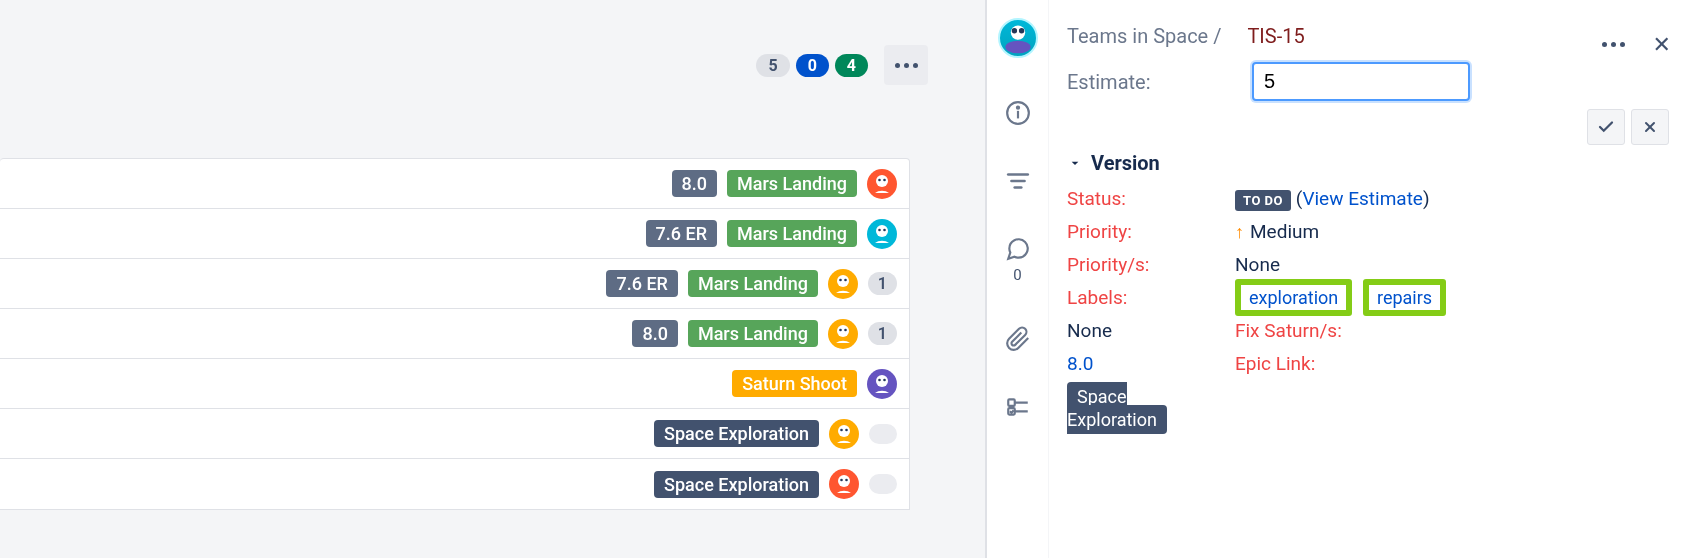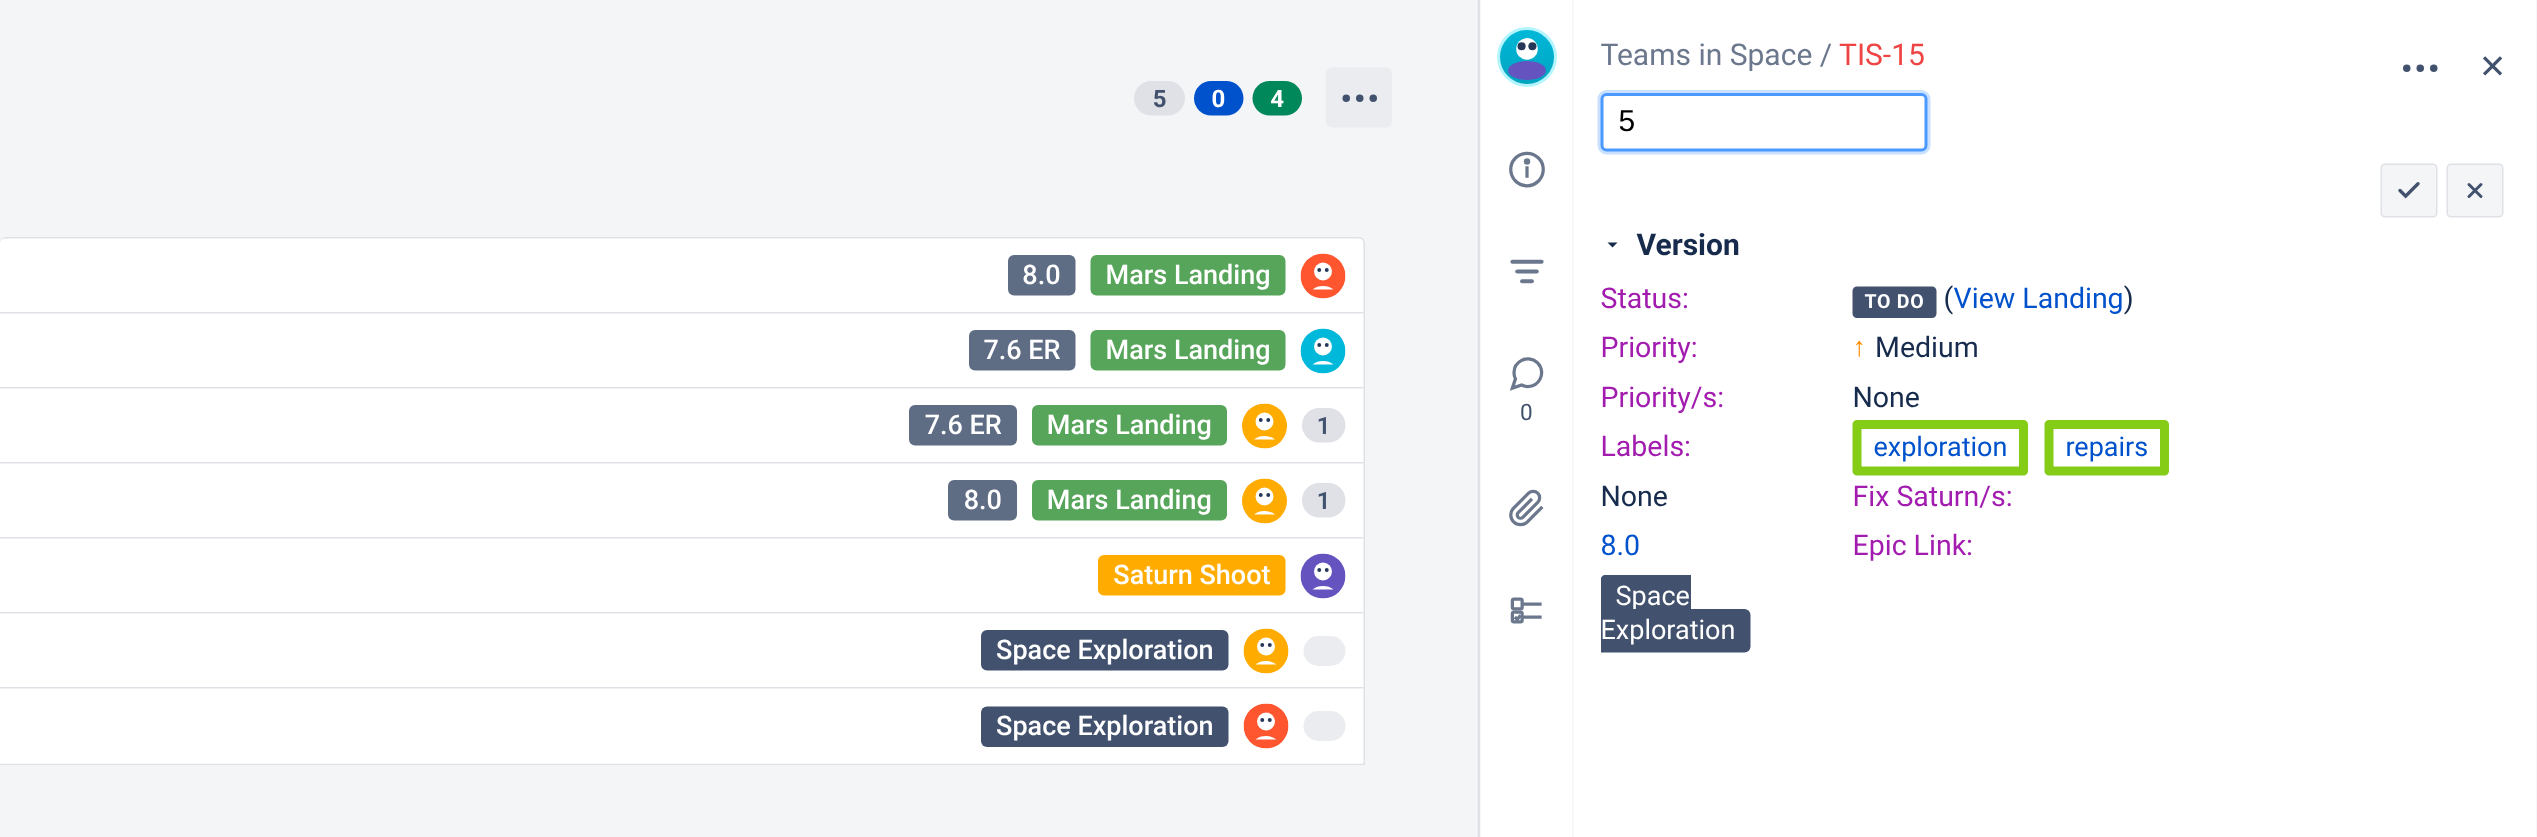--- a/index.html
+++ b/index.html
@@ -158,21 +158,21 @@
   top: 32px;
   display: flex;
   align-items: center;
   gap: 28px;
 }
 .top-more { display: flex; gap: 4px; cursor: pointer; }
 .top-more span { width: 5px; height: 5px; background: #42526e; border-radius: 50%; }
 .close-x { font-size: 22px; color: #42526e; cursor: pointer; font-weight: 400; }
 
 .breadcrumb { font-size: 20px; color: #6b778c; }
-.breadcrumb a { color: #ef4444; text-decoration: none; }
+.breadcrumb a { color: #7f1d1d; text-decoration: none; margin-left: 21px; }
 .title { font-size: 22px; color: #172b4d; margin-top: 18px; font-weight: 400; }
 .estimate-row {
   display: flex;
   align-items: center;
   margin-top: 14px;
 }
 .estimate-label { color: #6b778c; font-size: 20px; width: 185px; }
 .estimate-input {
   border: 2px solid #4c9aff;
   border-radius: 4px;
@@ -214,21 +214,21 @@
 
 .detail-grid {
   margin-top: 12px;
   display: grid;
   grid-template-columns: 160px 1fr;
   row-gap: 10px;
   column-gap: 8px;
   font-size: 19px;
   align-items: center;
 }
-.detail-grid .label { color: #a21caf; }
+.detail-grid .label { color: #ef4444; }
 .status-lozenge {
   background: #42526e;
   color: #fff;
   font-size: 13px;
   font-weight: 700;
   padding: 3px 8px;
   border-radius: 3px;
   letter-spacing: 0.5px;
   margin-top: 12px;
 }
@@ -410,20 +410,21 @@
       <div class="close-x">✕</div>
     </div>
 
     <div class="breadcrumb">
       <span>Teams in Space</span> /
       <a>TIS-15</a>
     </div>
 
 
     <div class="estimate-row">
+      <span class="estimate-label">Estimate:</span>
       <input class="estimate-input" value="5" style="">
     </div>
     <div class="confirm-btns">
       <div class="confirm-btn">
         <svg width="18" height="18" viewBox="0 0 24 24" fill="none" stroke="currentColor" stroke-width="3" stroke-linecap="round">
             <polyline points="20 6 9 17 4 12"></polyline>
           </svg>
       </div>
       <div class="confirm-btn">
         <svg width="16" height="16" viewBox="0 0 24 24" fill="none" stroke="currentColor" stroke-width="3" stroke-linecap="round">
@@ -437,21 +438,21 @@
       <svg class="chevron" width="16" height="16" viewBox="0 0 24 24" fill="currentColor">
           <path d="M7 10l5 5 5-5z"></path>
         </svg>
       <span>Version</span>
     </div>
 
     <div class="detail-grid">
       <div class="label">Status:</div>
       <div>
         <span class="status-lozenge">TO DO</span>
-        <span> (</span><span class="link">View Landing</span><span>)</span>
+        <span> (</span><span class="link">View Estimate</span><span>)</span>
       </div>
 
       <div class="label">Priority:</div>
       <div class="priority">
         <span class="priority-icon">↑</span>
         <span>Medium</span>
       </div>
 
       <div class="label">Priority/s:</div>
       <div>None</div>

